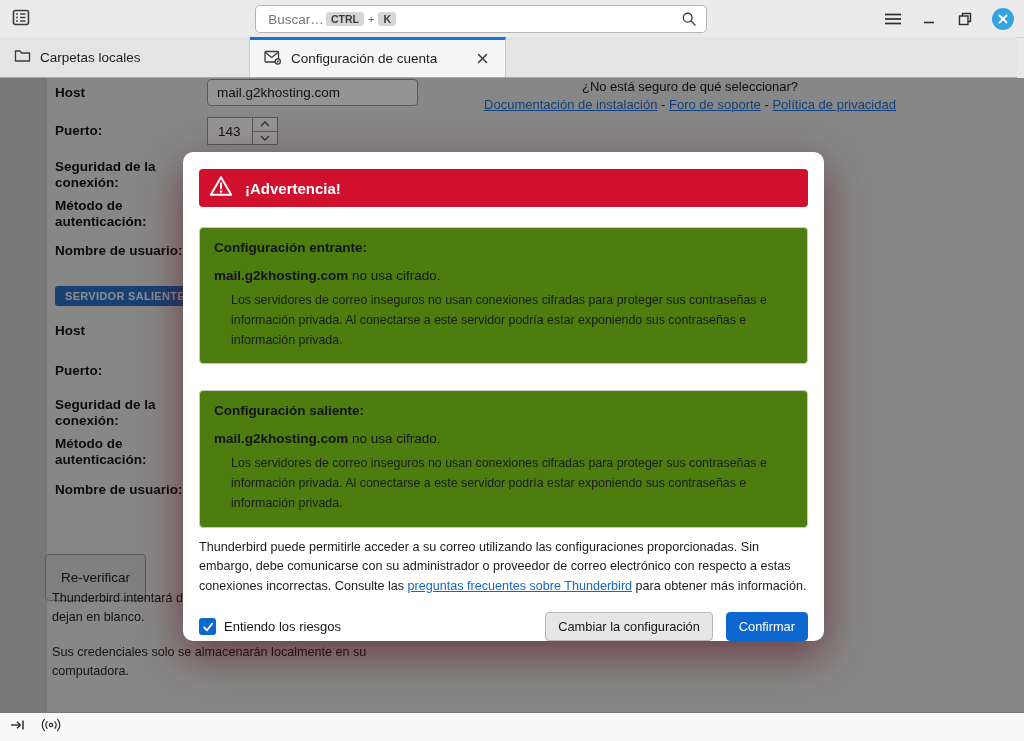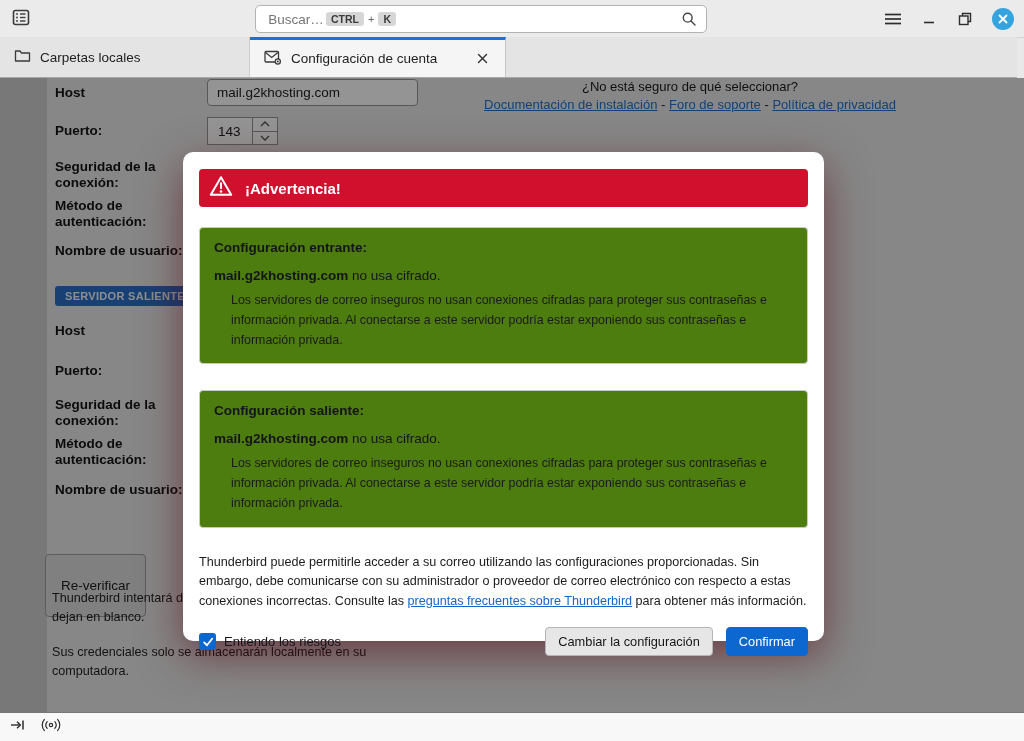--- a/index.html
+++ b/index.html
@@ -42,39 +42,39 @@
     border:1px solid #979797;border-radius:0;box-sizing:border-box;display:flex;}
   .portval{flex:1;display:flex;align-items:center;padding-left:10px;font-size:13.5px;color:#222;}
   .spinner{width:24px;border-left:1px solid #979797;display:flex;flex-direction:column;}
   .spin{flex:1;display:flex;align-items:center;justify-content:center;cursor:pointer;}
   .spin-up{border-bottom:1px solid #979797;}
   .badge{position:absolute;left:55px;top:208px;background:#2a6fc9;color:#f0f3f8;font-size:11px;
     font-weight:bold;letter-spacing:.3px;padding:4px 10px;border-radius:3px;}
   .helpblock{position:absolute;left:470px;top:1px;width:440px;text-align:center;font-size:13px;color:#1a1a1a;}
   .helplinks{margin-top:3px;}
   .blk-link{color:#1f6fd4;text-decoration:underline;cursor:pointer;}
-  .reverify{position:absolute;left:45px;top:476px;height:29px;padding:16px 15px;background:#dcdcdc;
+  .reverify{position:absolute;left:45px;top:476px;height:29px;padding:8px 15px;background:#dcdcdc;
     border:1px solid #9f9f9f;border-radius:4px;font-size:13.5px;color:#222;display:flex;align-items:center;cursor:pointer;}
   .bgnote{position:absolute;left:52px;font-size:12.6px;color:#1f1f1f;}
   .overlay{position:absolute;inset:0;background:rgba(0,0,0,0.42);z-index:5;}
   
   .dialog{position:absolute;left:183px;top:152px;width:641px;height:489px;background:#ffffff;
     border-radius:10px;box-shadow:0 14px 44px rgba(80,0,15,.55);z-index:10;box-sizing:border-box;
     padding:17px 16px 16px;color:#15141a;}
   .dlg-header{height:38px;background:#d1102e;border-radius:4px;display:flex;align-items:center;
     gap:12px;padding-left:10px;}
   .dlg-title{color:#fff;font-size:15px;font-weight:bold;}
   .dlg-box{border:1px solid #c9c9c9;border-radius:4px;background:#4d7c0f;padding:12px 14px 13px;}
   .dlg-box1{margin-top:20px;}
   .dlg-box2{margin-top:26px;}
   .box-heading{font-size:13.5px;font-weight:bold;}
   .hostline{margin-top:13px;font-size:13.5px;}
   .hostline b{font-weight:bold;}
   .boxbody{margin:7px 0 0 17px;max-width:565px;font-size:12.4px;line-height:1.62;color:#1b1b1b;}
-  .dlg-footer{margin-top:25px;font-size:12.6px;line-height:1.55;color:#1b1b1b;max-width:624px;}
+  .dlg-footer{margin-top:10px;font-size:12.6px;line-height:1.55;color:#1b1b1b;max-width:624px;}
   .dlg-footer .blk-link{color:#1467c8;}
   .dlg-actions{margin-top:16px;display:flex;align-items:center;}
   .checkbox{width:17px;height:17px;background:#0d67d0;border-radius:3px;display:flex;align-items:center;
     justify-content:center;cursor:pointer;flex:none;}
   .cb-label{margin-left:8px;font-size:13px;}
   .btn{height:29px;border-radius:4px;font-size:12.8px;display:flex;align-items:center;
     padding:0 12px;cursor:pointer;box-sizing:border-box;}
   .btn-gray{margin-left:auto;background:#e6e6e6;border:1px solid #b5b5b5;color:#161616;}
   .btn-blue{margin-left:13px;background:#0d67d0;color:#fff;border:1px solid #0d67d0;}
   

